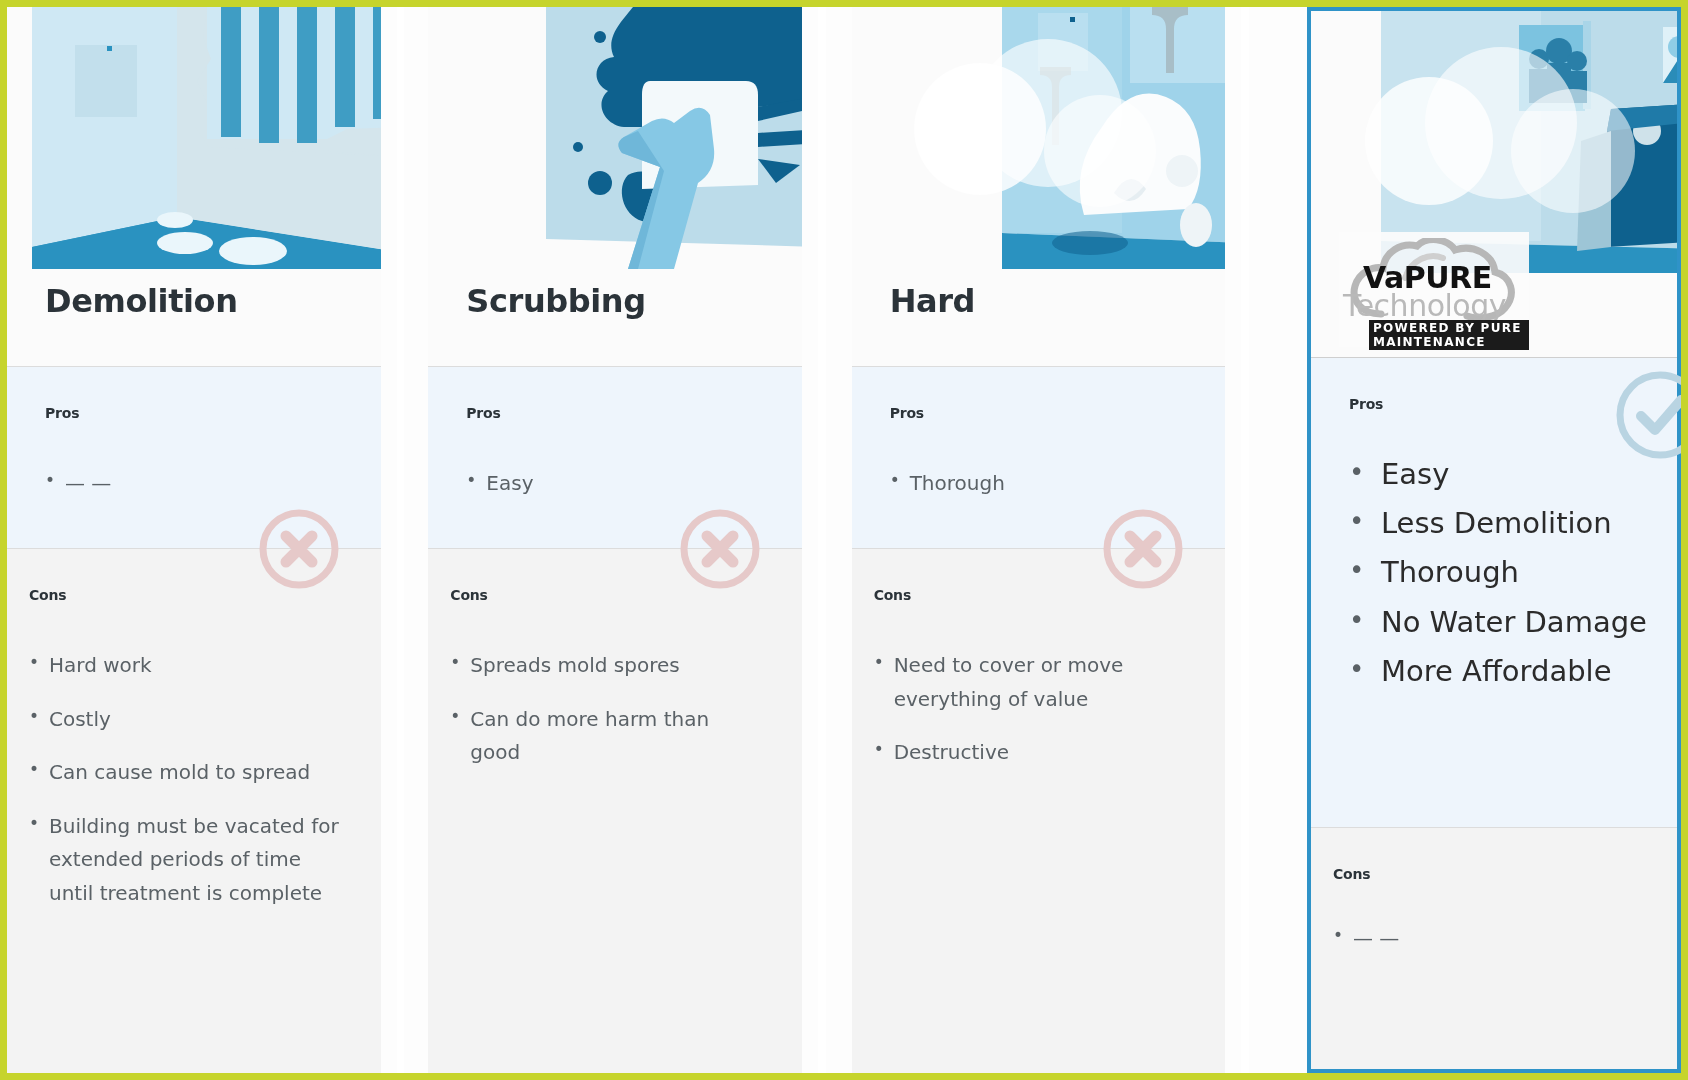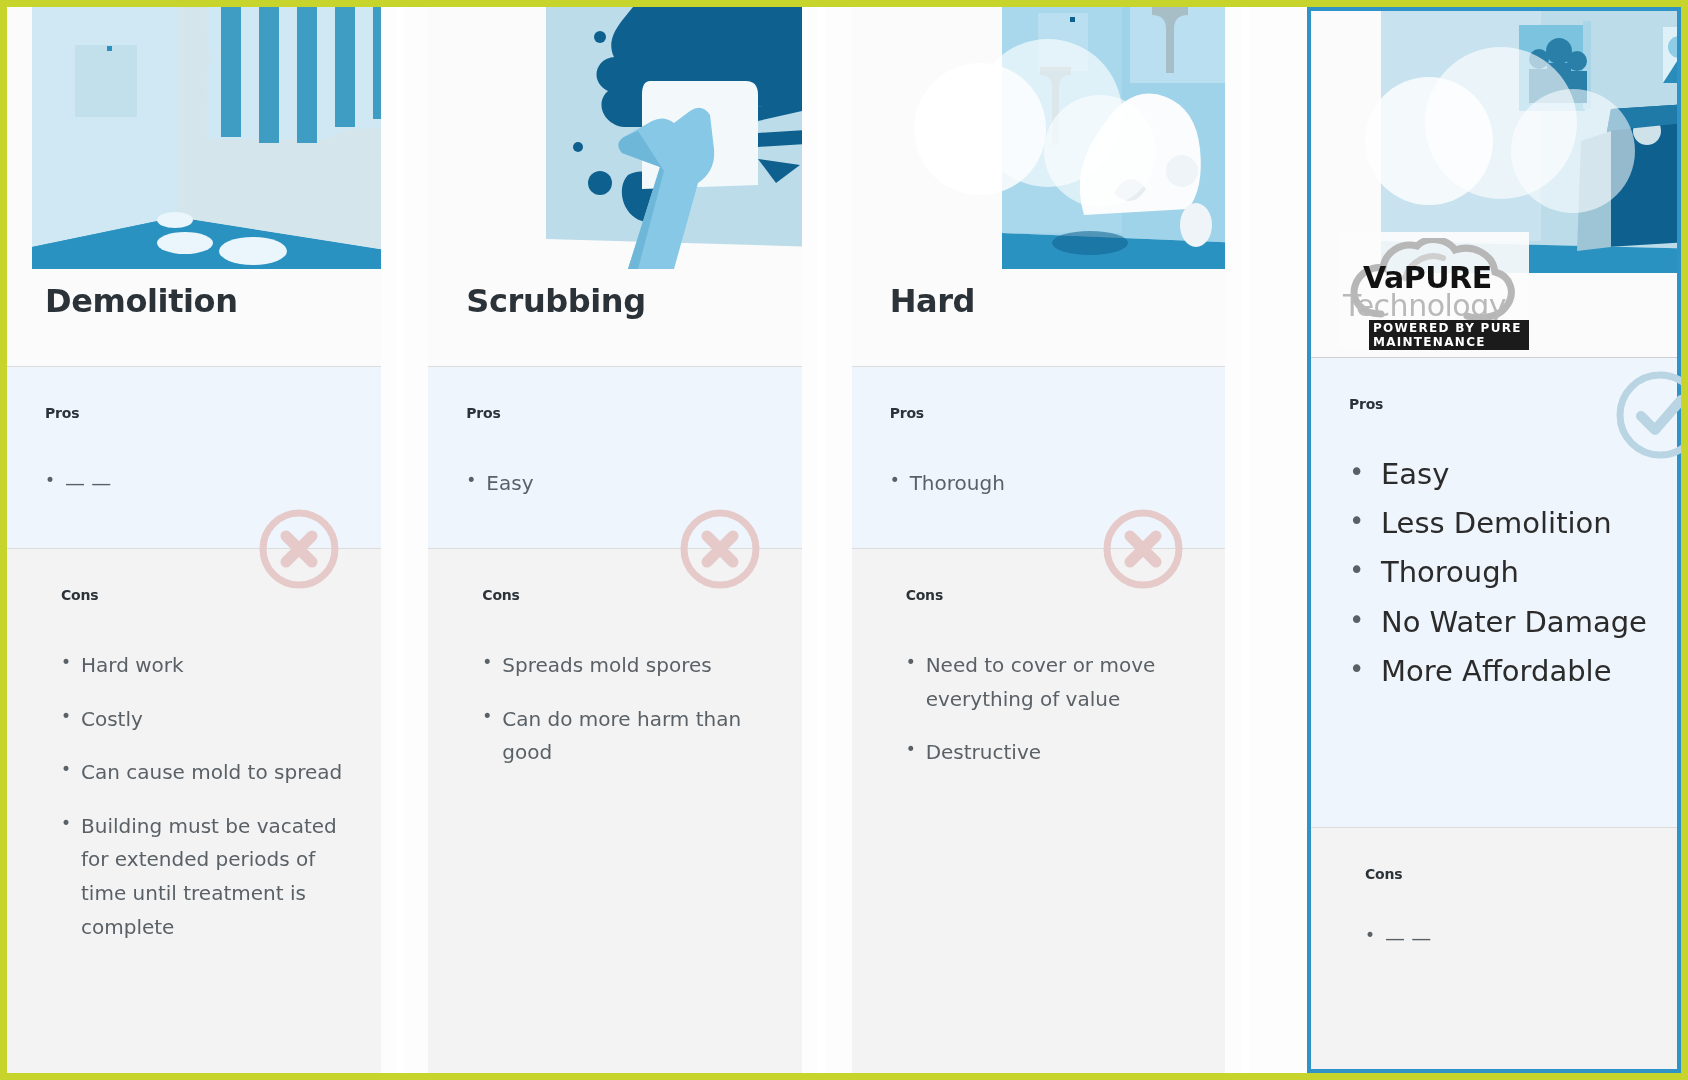--- a/index.html
+++ b/index.html
@@ -73,21 +73,21 @@
   .pros {
     position: relative;
     background: #eef5fc;
     border-bottom: 1px solid #dcdcdc;
     padding: 38px 38px 24px 38px;
     min-height: 182px;
   }
   .cons {
     position: relative;
     background: #f3f3f3;
-    padding: 38px 38px 24px 54px;
+    padding: 38px 38px 24px 22px;
     flex: 1;
   }
   .sect-title {
     font-size: 14px;
     font-weight: 700;
     color: #2b3339;
     letter-spacing: -0.2px;
     margin-bottom: 46px;
   }
   ul.items {

